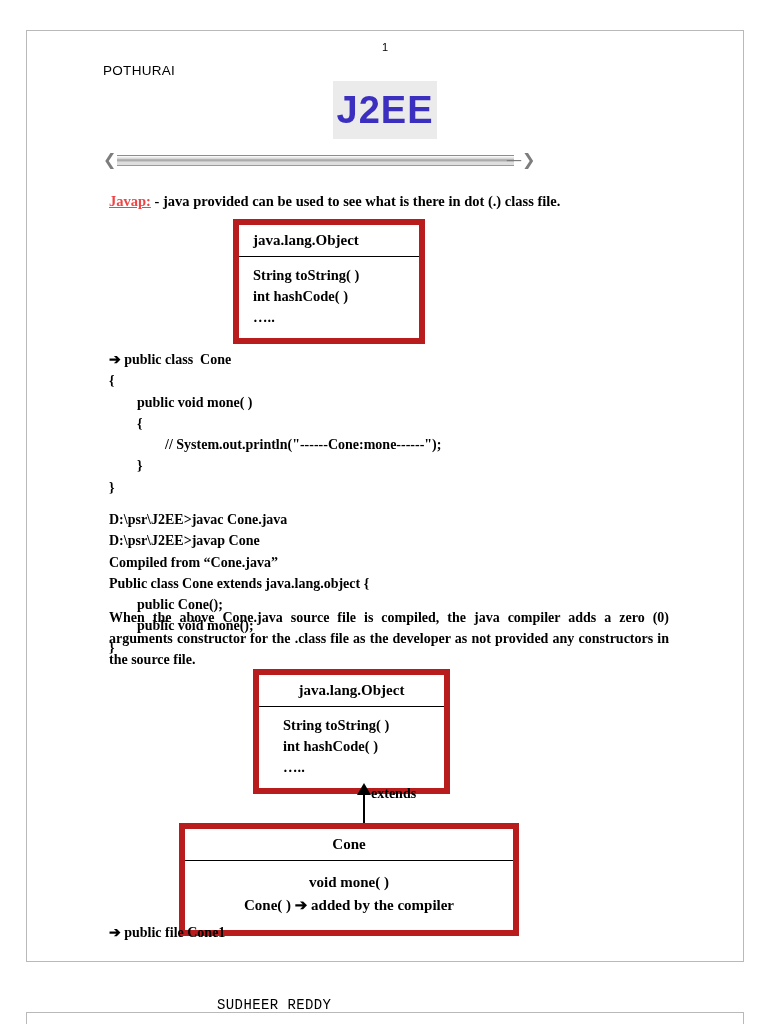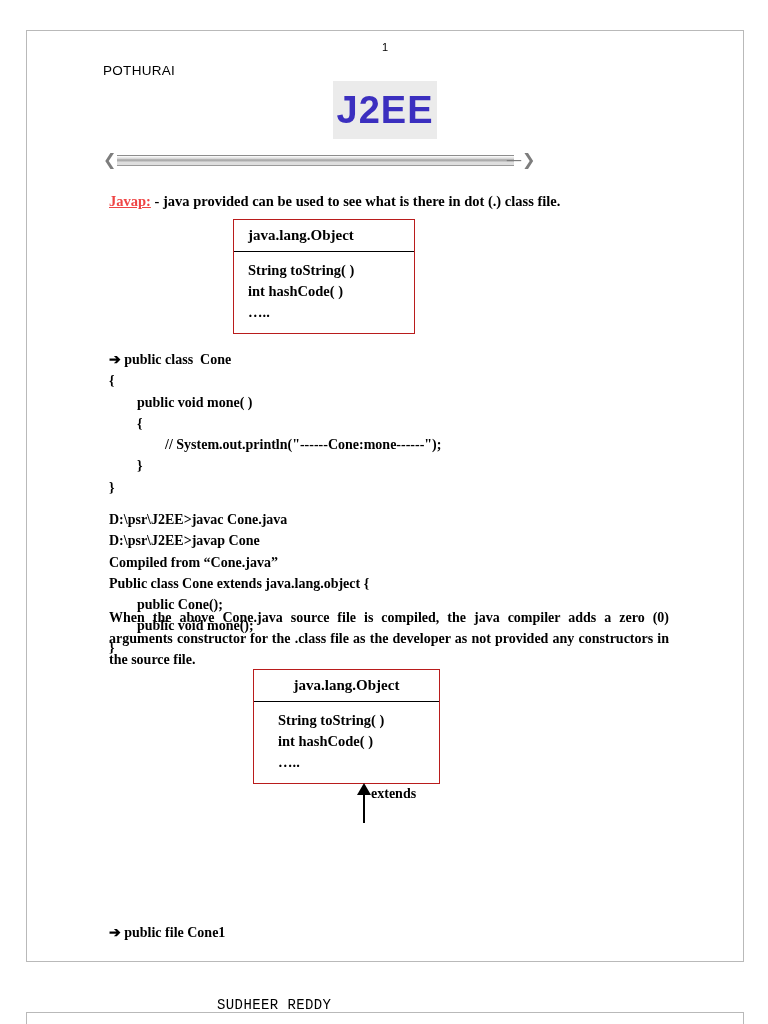--- a/index.html
+++ b/index.html
@@ -12,21 +12,21 @@
   .title span{font-family:"Liberation Sans",sans-serif;font-weight:bold;font-size:38px;color:#3b2fbf;background:#ebebeb;padding:8px 4px;letter-spacing:1px;}
   
   .deco{position:absolute;left:76px;top:118px;width:425px;height:22px;}
   .deco .bar{position:absolute;left:14px;top:6px;width:397px;height:7px;background:linear-gradient(#ffffff,#cfcfcf 45%,#9a9a9a 55%,#efefef);border-top:1px solid #8d8d8d;border-bottom:1px solid #8d8d8d;}
   .deco .bar2{position:absolute;left:14px;top:13px;width:397px;height:3px;background:#dedede;border-bottom:1px solid #9a9a9a;}
   .deco .endL,.deco .endR{position:absolute;top:0px;width:22px;height:22px;color:#7d7d7d;font-size:16px;line-height:22px;}
   .deco .endL{left:0;}
   .deco .endR{left:403px;}
   .javap-line{position:absolute;left:82px;top:162px;font-size:14.5px;font-weight:bold;}
   .javap-line .kw{color:#ef4444;text-decoration:underline;}
-  .box{position:absolute;border:1px solid #b91c1c;background:#fff;}
+  .box{position:absolute;border:6px solid #b91c1c;background:#fff;}
   .box .hd{font-weight:bold;font-size:15px;padding:7px 0 7px 14px;border-bottom:1px solid #000;}
   .box .bd{padding:8px 0 10px 14px;font-weight:bold;font-size:14.5px;line-height:1.45;}
   .box1{left:206px;top:188px;width:180px;}
   .code{position:absolute;font-weight:bold;font-size:14px;line-height:1.52;white-space:pre;}
   .codeblock1{left:82px;top:318px;}
   .codeblock2{left:82px;top:458px;margin-top:20px;}
   .para{position:absolute;left:82px;top:576px;width:560px;font-weight:bold;font-size:14px;line-height:1.5;text-align:justify;}
   .box2{left:226px;top:638px;width:185px;}
   .box2 .hd{text-align:center;padding-left:0;}
   .box2 .bd{padding-left:24px;}
@@ -102,20 +102,27 @@
         <div>…..</div>
       </div>
     </div>
 
     <div class="arrow-up">
       <div class="head"></div>
       <div class="shaft"></div>
     </div>
     <div class="extends-lbl">extends</div>
 
+    <div class="box box3">
+      <div class="hd">Cone</div>
+      <div class="bd">
+        <div>void mone( )</div>
+        <div>Cone( ) ➔ added by the compiler</div>
+      </div>
+    </div>
 
     <div class="cone1-line">➔ public file  Cone1</div>
 
     <div class="author-bottom">SUDHEER REDDY</div>
   </div>
 
   <div class="sheet2"></div>
 </div>
 
 </body></html>

